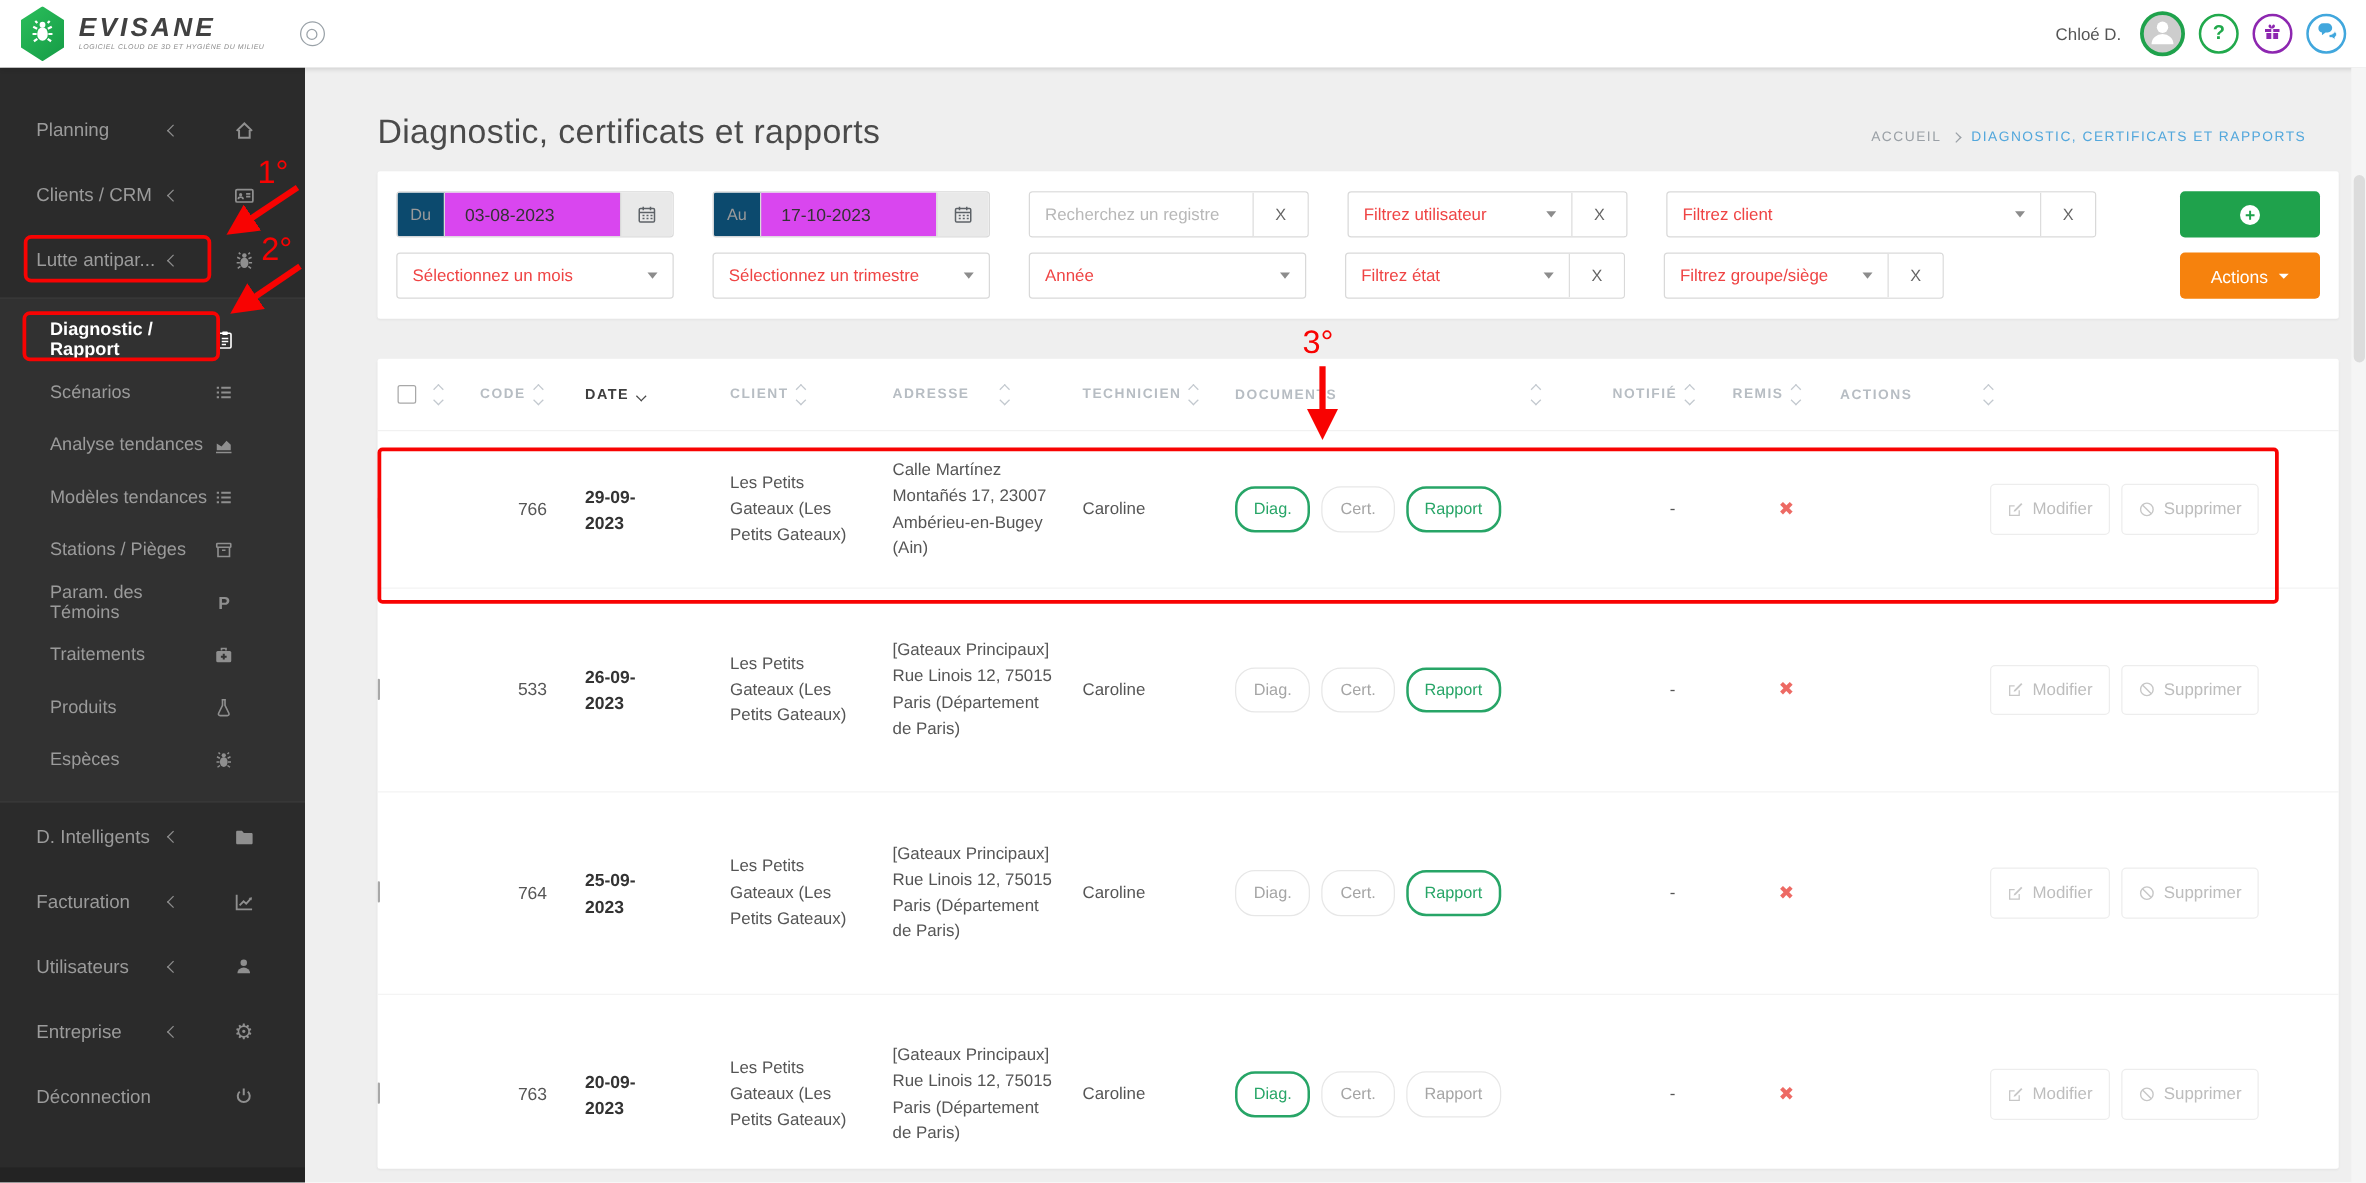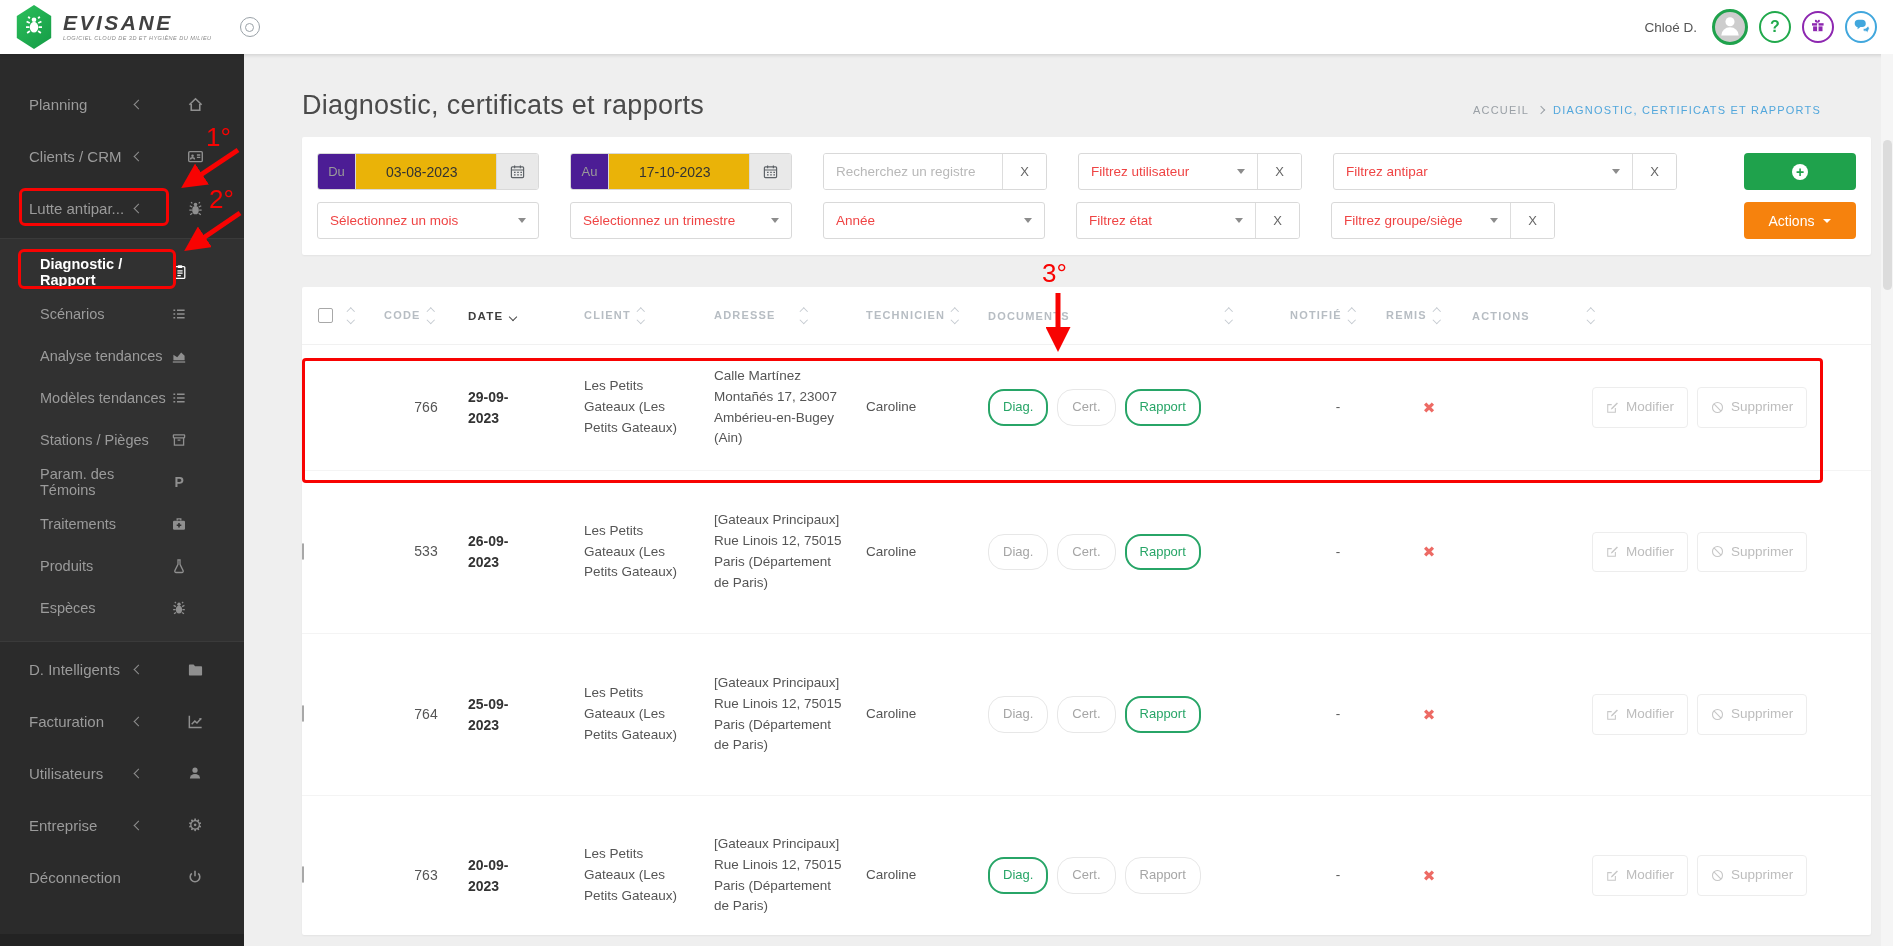--- a/index.html
+++ b/index.html
@@ -42,35 +42,35 @@
   .sub-item { height:42px; display:flex; align-items:center; padding:0 56px 0 40px; cursor:pointer; }
   .sub-item .lbl { font-size:14.5px; color:#9b9b9b; }
   .sub-item.active .lbl { color:#fff; font-weight:700; }
   .grp-bottom { padding-top:5px; }
   .grp-bottom .side-item { margin-bottom:8px; }
 
   
   .main { position:absolute; top:54px; left:244px; width:1649px; height:708px; padding:0 22px 0 58px; }
   .page-head { display:flex; justify-content:space-between; align-items:flex-end; padding-top:36px; }
   .page-title { font-size:27px; font-weight:400; color:#4a4a4a; letter-spacing:.3px; }
-  .breadcrumb { display:flex; align-items:center; gap:9px; margin-bottom:5px; margin-right:50px; }
+  .breadcrumb { display:flex; align-items:center; gap:9px; margin-bottom:5px; margin-right:26px; }
   .bc-home { font-size:11px; letter-spacing:1.2px; color:#9aa0a6; }
   .bc-sep { width:6px; height:6px; border-right:1.8px solid #9aa0a6; border-top:1.8px solid #9aa0a6; transform:rotate(45deg); }
   .bc-current { font-size:11px; letter-spacing:1.2px; color:#52a7dc; }
 
   
   .filter-card { margin-top:16px; background:#fff; border-radius:2px; padding:16px 15px; box-shadow:0 1px 2px rgba(0,0,0,.05); }
   .f-row { display:flex; gap:31px; align-items:center; }
   .f-row + .f-row { margin-top:12px; }
   .ctl { height:37px; border:1px solid #d9d9d9; border-radius:3px; background:#fff; display:flex; align-items:stretch; overflow:hidden; }
   .dategrp { width:222px; }
-  .date-prefix { width:38px; background:#4c1d95; border-right:1px solid #d9d9d9; display:flex; align-items:center;
+  .date-prefix { width:38px; background:#0c4a6e; border-right:1px solid #d9d9d9; display:flex; align-items:center;
                  justify-content:center; font-size:13px; color:#9a9a9a; }
-  .date-value { flex:1; border:none; outline:none; padding:0 30px; font-size:14px; color:#333;
-                font-family:inherit; background:#eab308; min-width:0; }
+  .date-value { flex:1; border:none; outline:none; padding:0 16px; font-size:14px; color:#333;
+                font-family:inherit; background:#d946ef; min-width:0; }
   .date-calbtn { width:42px; background:#e9e9e9; border-left:1px solid #d9d9d9; display:flex; align-items:center;
                  justify-content:center; color:#5d6267; cursor:pointer; }
   .searchgrp { width:224px; }
   .search-input { flex:1; border:none; outline:none; padding:0 12px; font-size:13.5px; color:#a21caf; font-family:inherit; min-width:0; }
   .search-input::placeholder { color:#b8b8b8; }
   .xseg { width:44px; border-left:1px solid #ddd; display:flex; align-items:center; justify-content:center;
           font-size:13px; color:#666; cursor:pointer; background:#fff; }
   .selgrp { width:224px; }
   .selgrp.wide { width:344px; }
   .sel { flex:1; display:flex; align-items:center; padding:0 12px; font-size:13.5px; color:#ef4444; cursor:pointer; min-width:0; }
@@ -387,21 +387,21 @@
       </div>
       <div class="ctl selgrp">
         <span class="sel">
             <span>Filtrez utilisateur</span>
             <i class="caret"></i>
           </span>
         <span class="xseg">X</span>
       </div>
       <div class="ctl selgrp wide">
         <span class="sel">
-            <span>Filtrez antipar</span>
+            <span>Filtrez client</span>
             <i class="caret"></i>
           </span>
         <span class="xseg">X</span>
       </div>
       <div class="btn-add">
         <span class="plus-circle">+</span>
       </div>
     </div>
     <div class="f-row">
       <div class="ctl selgrp" style="width:222px;">

